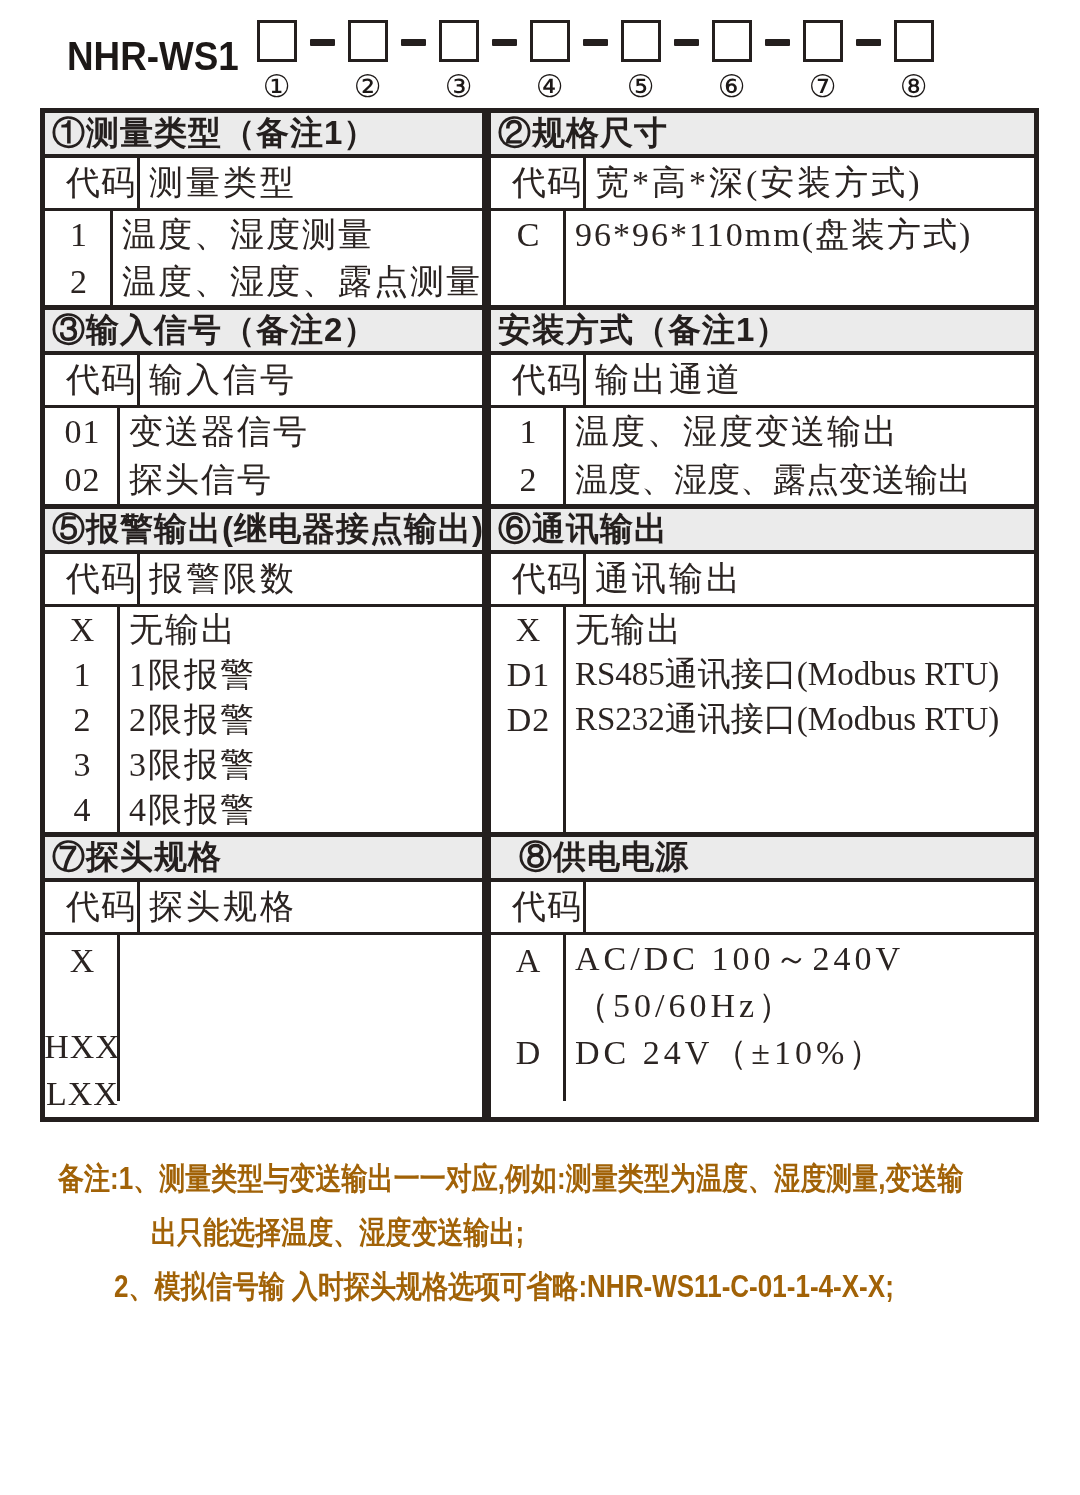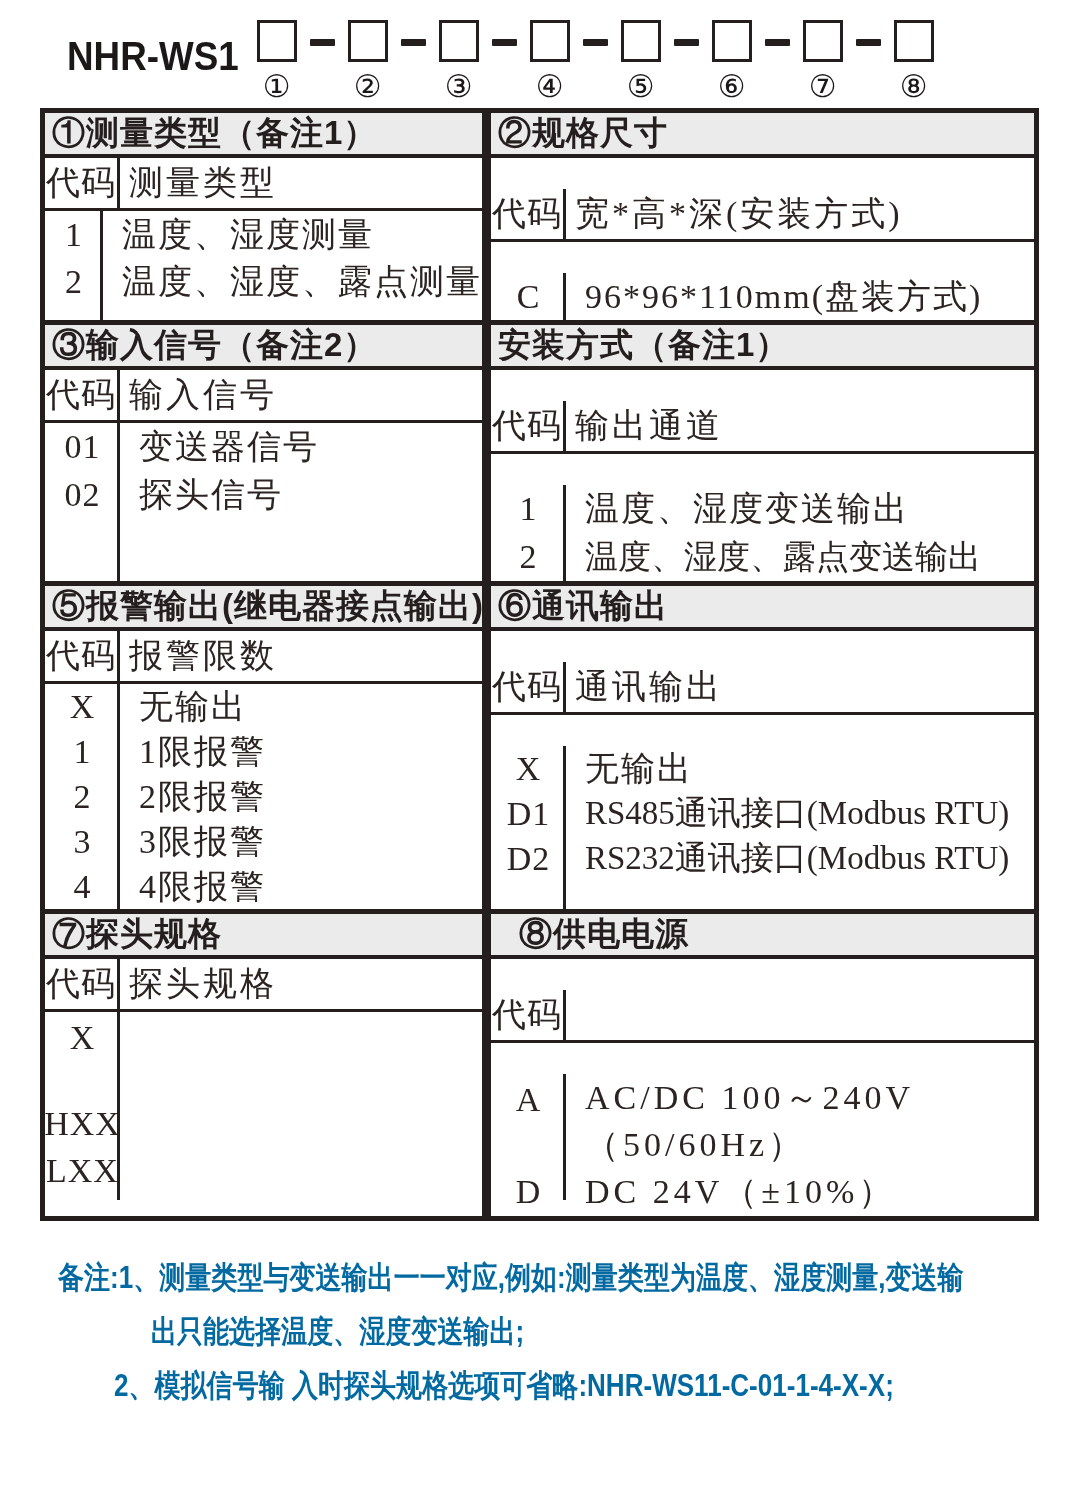--- a/index.html
+++ b/index.html
@@ -36,69 +36,70 @@
 
   
   .spec-table{
     margin:0 0 0 40px;width:999px;
     border:5px solid var(--ink);
   }
   .section{display:flex;border-top:5px solid var(--ink);}
   .section:first-child{border-top:none;}
   .half{display:flex;flex-direction:column;}
   .half.left{width:437px;}
-  .half.right{flex:1;gap:31px;}
+  .half.right{flex:1;}
   .vdiv{width:9px;background:var(--ink);}
 
   .sec-title{
     height:45px;background:var(--hdr-bg);
     border-bottom:4px solid var(--ink);
     display:flex;align-items:center;padding-left:7px;
     font-family:var(--sans);font-weight:700;font-size:33px;color:#241f1e;
     letter-spacing:1px;white-space:nowrap;
   }
   .half.right .sec-title.indent{padding-left:28px;}
 
   .sub{
     display:flex;height:53px;border-bottom:3px solid var(--ink);
     font-size:34px;white-space:nowrap;
   }
   .code-h{
     width:75px;border-right:3px solid var(--ink);
     display:flex;align-items:center;justify-content:center;
     letter-spacing:1px;
+    margin-left:20px;
   }
   .col-h{flex:1;display:flex;align-items:center;padding-left:9px;letter-spacing:3px;}
 
   .body{flex:1;display:flex;}
   .codes{
     width:75px;position:relative;
     display:flex;flex-direction:column;align-items:center;
     font-size:33px;
   }
   .codes::after{
     content:"";position:absolute;top:0;bottom:0;right:0;width:3px;background:var(--ink);
   }
   .section.last .codes::after{bottom:16px;}
-  .labels{flex:1;display:flex;flex-direction:column;padding-left:19px;}
+  .labels{flex:1;display:flex;flex-direction:column;padding-left:9px;}
   .r{display:flex;align-items:center;font-size:34px;letter-spacing:2px;white-space:nowrap;}
   .codes .r{justify-content:center;letter-spacing:1px;}
   .r.top{align-items:flex-start;padding-top:7px;}
   .r.tight{letter-spacing:0px;font-size:33px;}
   .r.note{font-size:30px;letter-spacing:1px;color:#322b29;}
   .labels.pad{}
   .r.volt{letter-spacing:4px;}
 
   .h45{height:45px;} .h47{height:47px;} .h48{height:48px;} .h46{height:46px;} .h42{height:42px;}
   .h88{height:88px;} .h94{height:94px;} .h56{height:56px;}
 
   
   .notes{
     margin:30px 0 8px 58px;
-    font-family:var(--sans);font-weight:700;font-size:31px;color:#0369a1;
+    font-family:var(--sans);font-weight:700;font-size:31px;color:#a16207;
     line-height:54px;
   }
   .notes .n{transform:scaleX(.84);transform-origin:left center;white-space:nowrap;}
   .notes .n2{margin-left:93px;}
   .notes .n3{margin-left:56px;}
 </style>
 </head>
 <body>
 
 <div class="code-strip">

